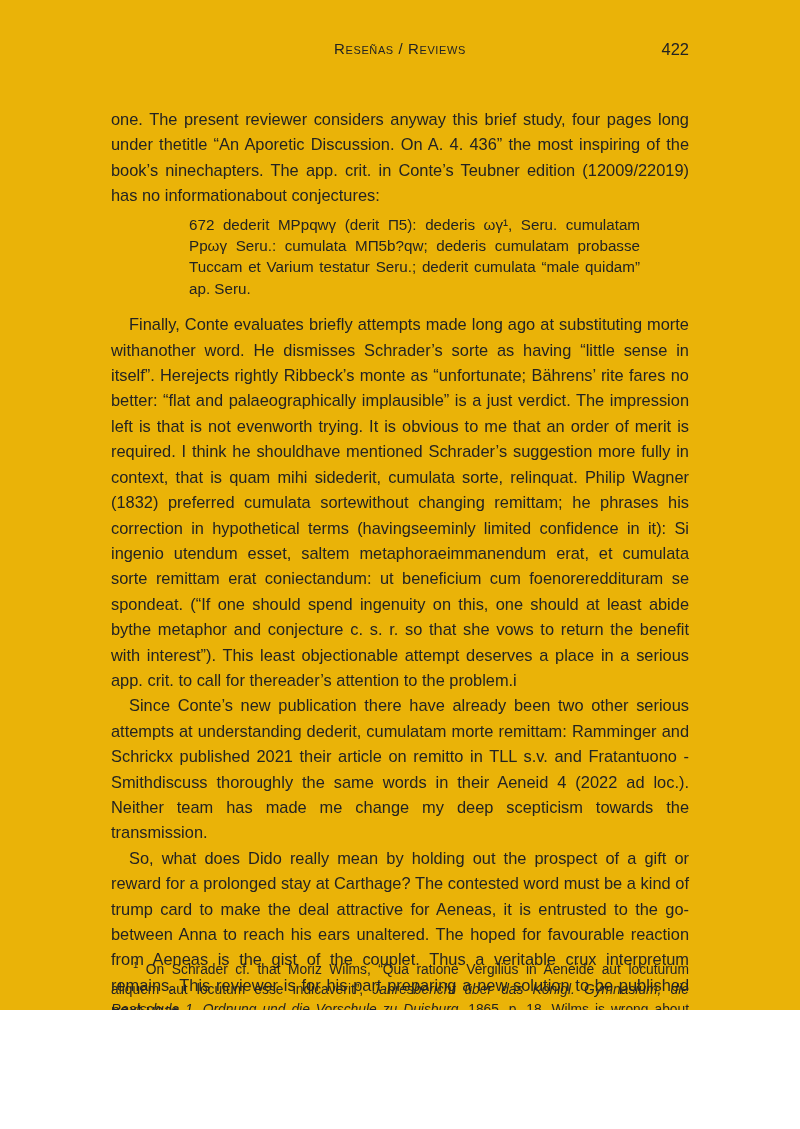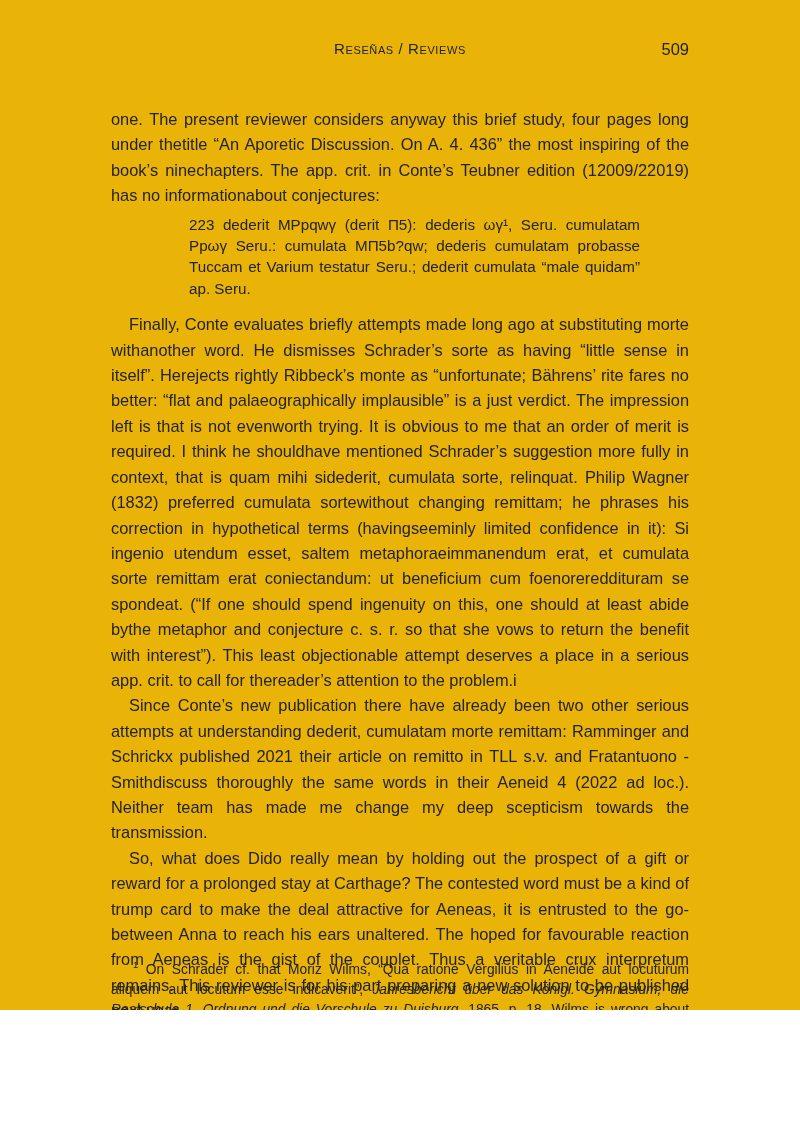--- a/index.html
+++ b/index.html
@@ -70,27 +70,27 @@
 
   i { font-style: italic; }
 </style>
 </head>
 <body>
 
 <div class="page">
 
   <div class="header">
     <div class="running-head">Reseñas / Reviews</div>
-    <div class="page-number">509</div>
+    <div class="page-number">422</div>
   </div>
 
   <div class="content">
     <p class="no-indent">one. The present reviewer considers anyway this brief study, four pages long under thetitle “An Aporetic Discussion. On A. 4. 436” the most inspiring of the book’s ninechapters. The app. crit. in Conte’s Teubner edition (12009/22019) has no informationabout conjectures:</p>
 
-    <blockquote class="app-crit">223 dederit MPpqwγ (derit Π5): dederis ωγ¹, Seru. cumulatam Ppωγ Seru.: cumulata MΠ5b?qw; dederis cumulatam probasse Tuccam et Varium testatur Seru.; dederit cumulata “male quidam” ap. Seru.</blockquote>
+    <blockquote class="app-crit">672 dederit MPpqwγ (derit Π5): dederis ωγ¹, Seru. cumulatam Ppωγ Seru.: cumulata MΠ5b?qw; dederis cumulatam probasse Tuccam et Varium testatur Seru.; dederit cumulata “male quidam” ap. Seru.</blockquote>
 
     <p>Finally, Conte evaluates briefly attempts made long ago at substituting morte withanother word. He dismisses Schrader’s sorte as having “little sense in itself”. Herejects rightly Ribbeck’s monte as “unfortunate; Bährens’ rite fares no better: “flat and palaeographically implausible” is a just verdict. The impression left is that is not evenworth trying. It is obvious to me that an order of merit is required. I think he shouldhave mentioned Schrader’s suggestion more fully in context, that is quam mihi sidederit, cumulata sorte, relinquat. Philip Wagner (1832) preferred cumulata sortewithout changing remittam; he phrases his correction in hypothetical terms (havingseeminly limited confidence in it): Si ingenio utendum esset, saltem metaphoraeimmanendum erat, et cumulata sorte remittam erat coniectandum: ut beneficium cum foenorereddituram se spondeat. (“If one should spend ingenuity on this, one should at least abide bythe metaphor and conjecture c. s. r. so that she vows to return the benefit with interest”). This least objectionable attempt deserves a place in a serious app. crit. to call for thereader’s attention to the problem.i</p>
 
     <p>Since Conte’s new publication there have already been two other serious attempts at understanding dederit, cumulatam morte remittam: Ramminger and Schrickx published 2021 their article on remitto in TLL s.v. and Fratantuono - Smithdiscuss thoroughly the same words in their Aeneid 4 (2022 ad loc.). Neither team has made me change my deep scepticism towards the transmission.</p>
 
     <p>So, what does Dido really mean by holding out the prospect of a gift or reward for a prolonged stay at Carthage? The contested word must be a kind of trump card to make the deal attractive for Aeneas, it is entrusted to the go-between Anna to reach his ears unaltered. The hoped for favourable reaction from Aeneas is the gist of the couplet. Thus a veritable crux interpretum remains. This reviewer is for his part preparing a new solution to be published next year.</p>
 
     <div class="verse">
       <div class="verse-heading">
         <i>A.</i><span> 6.761-2 (Conte p. 8).</span>

